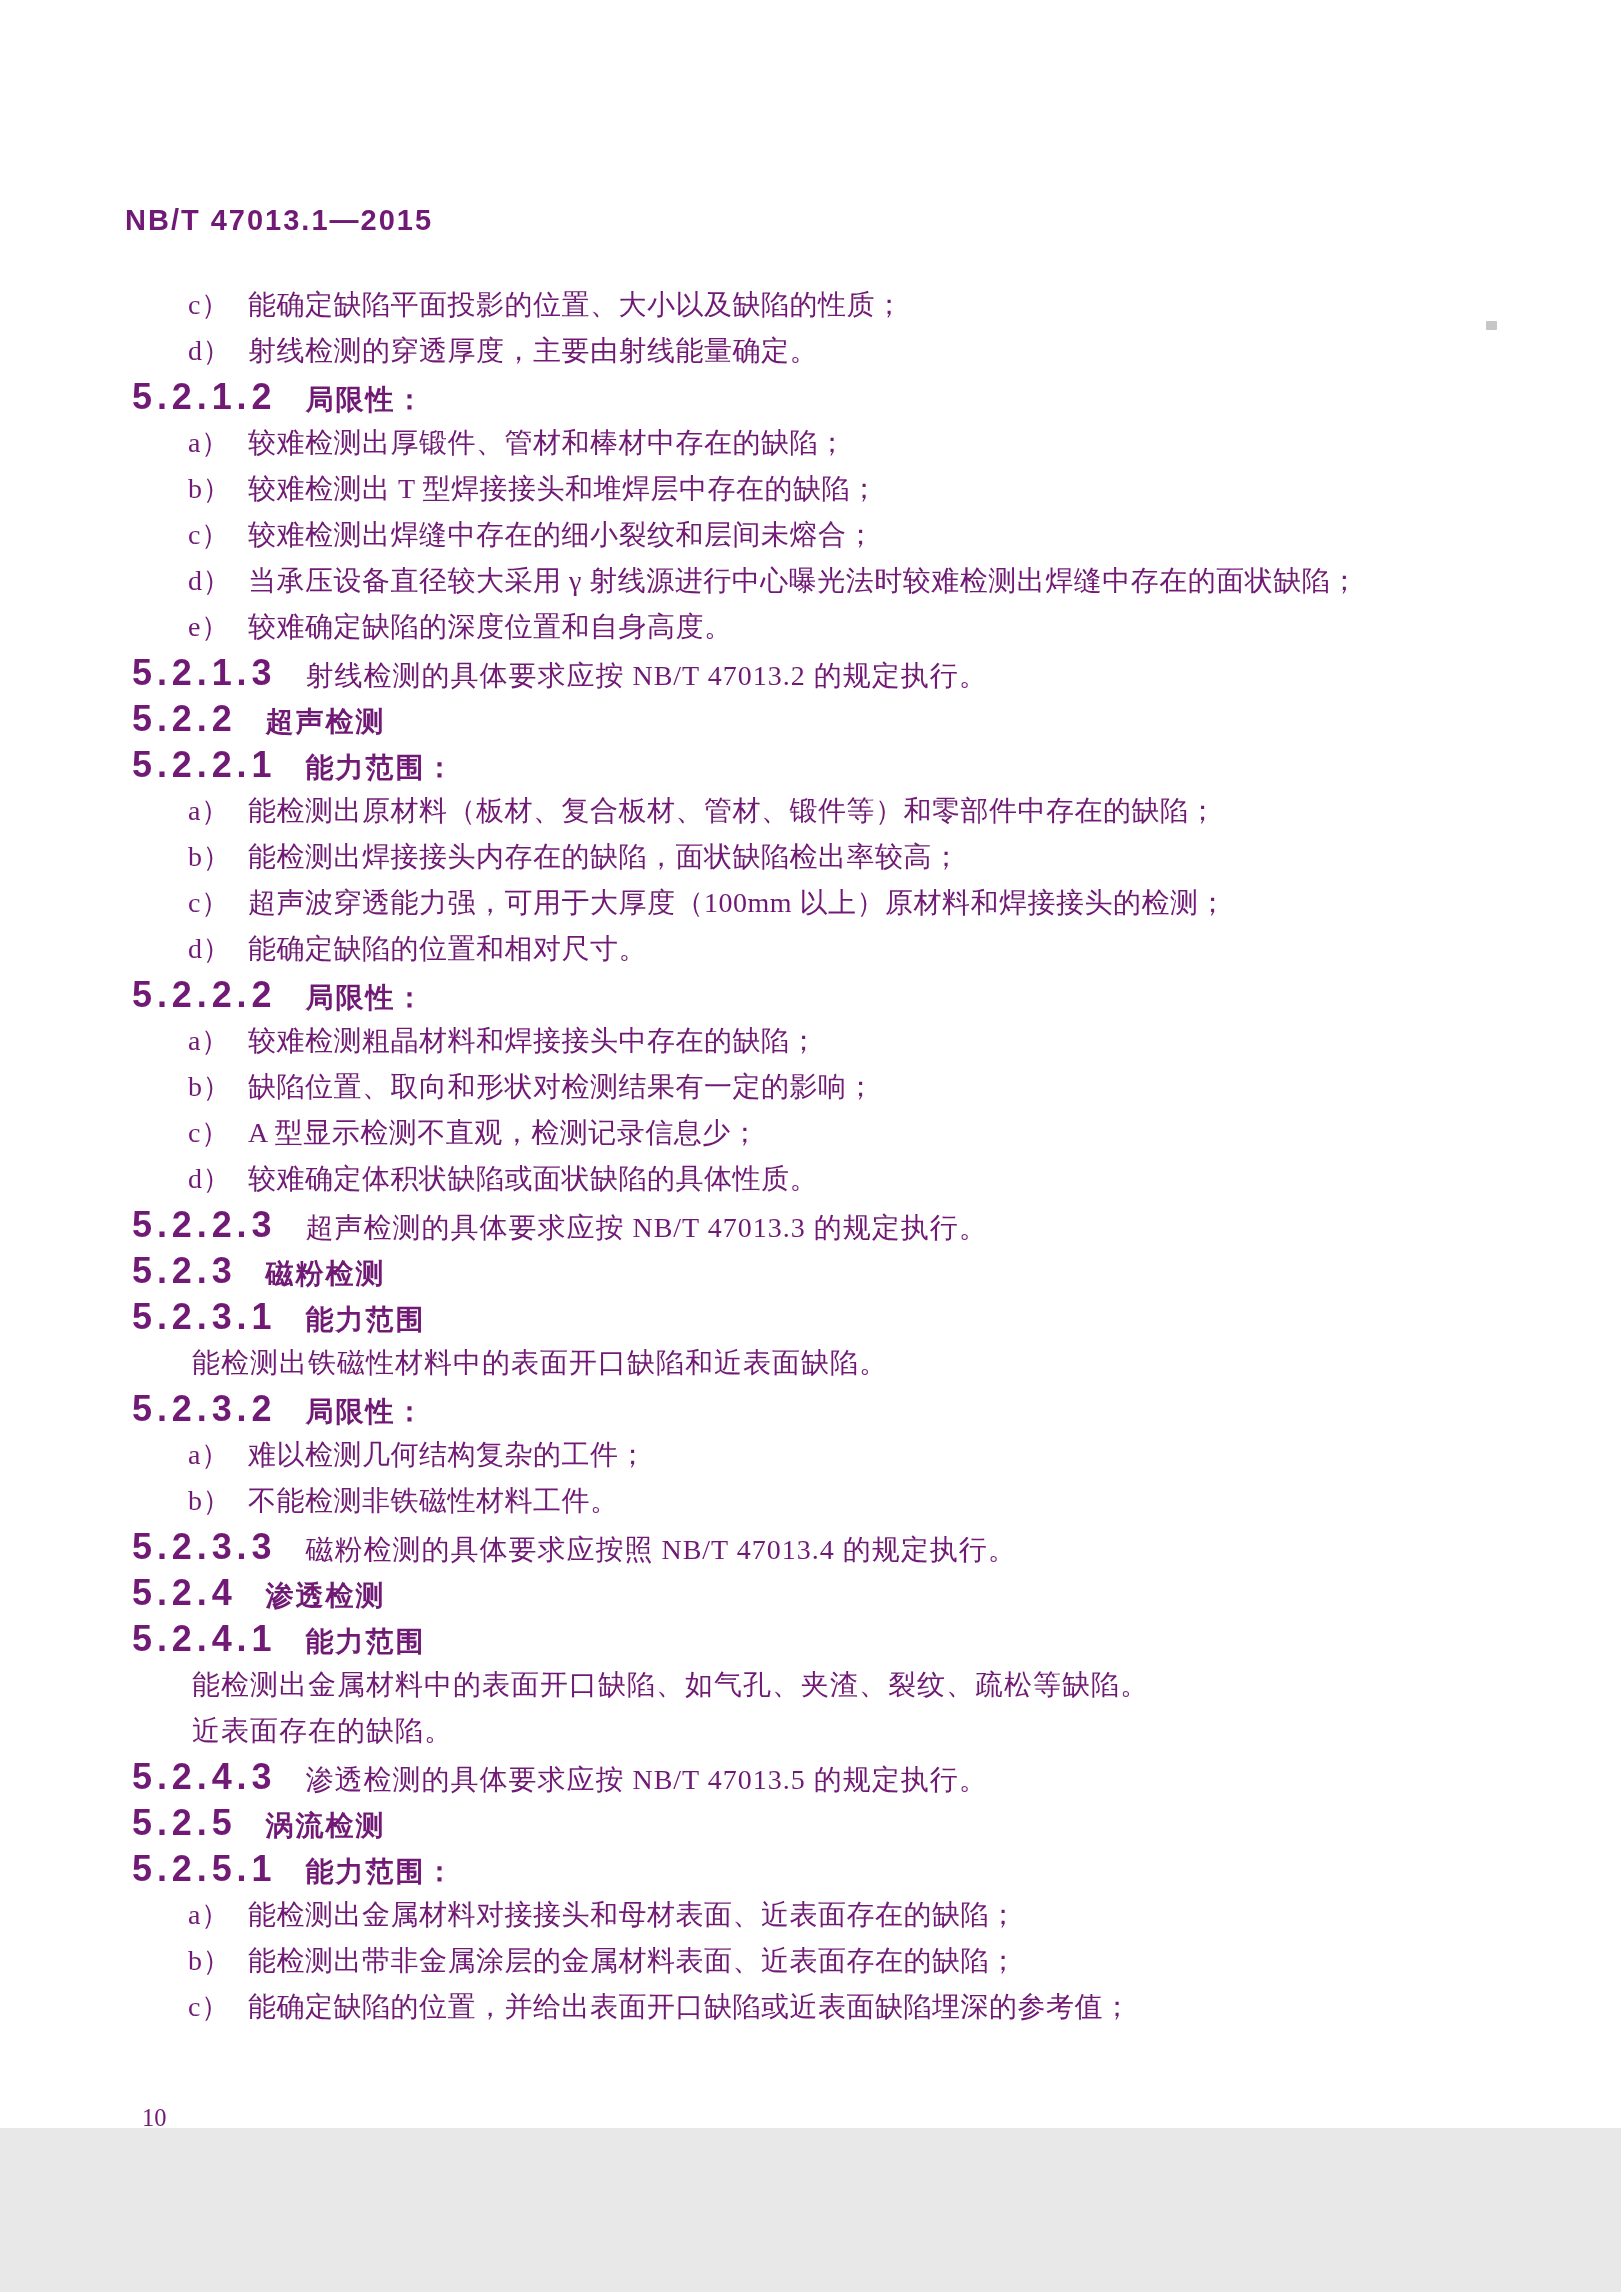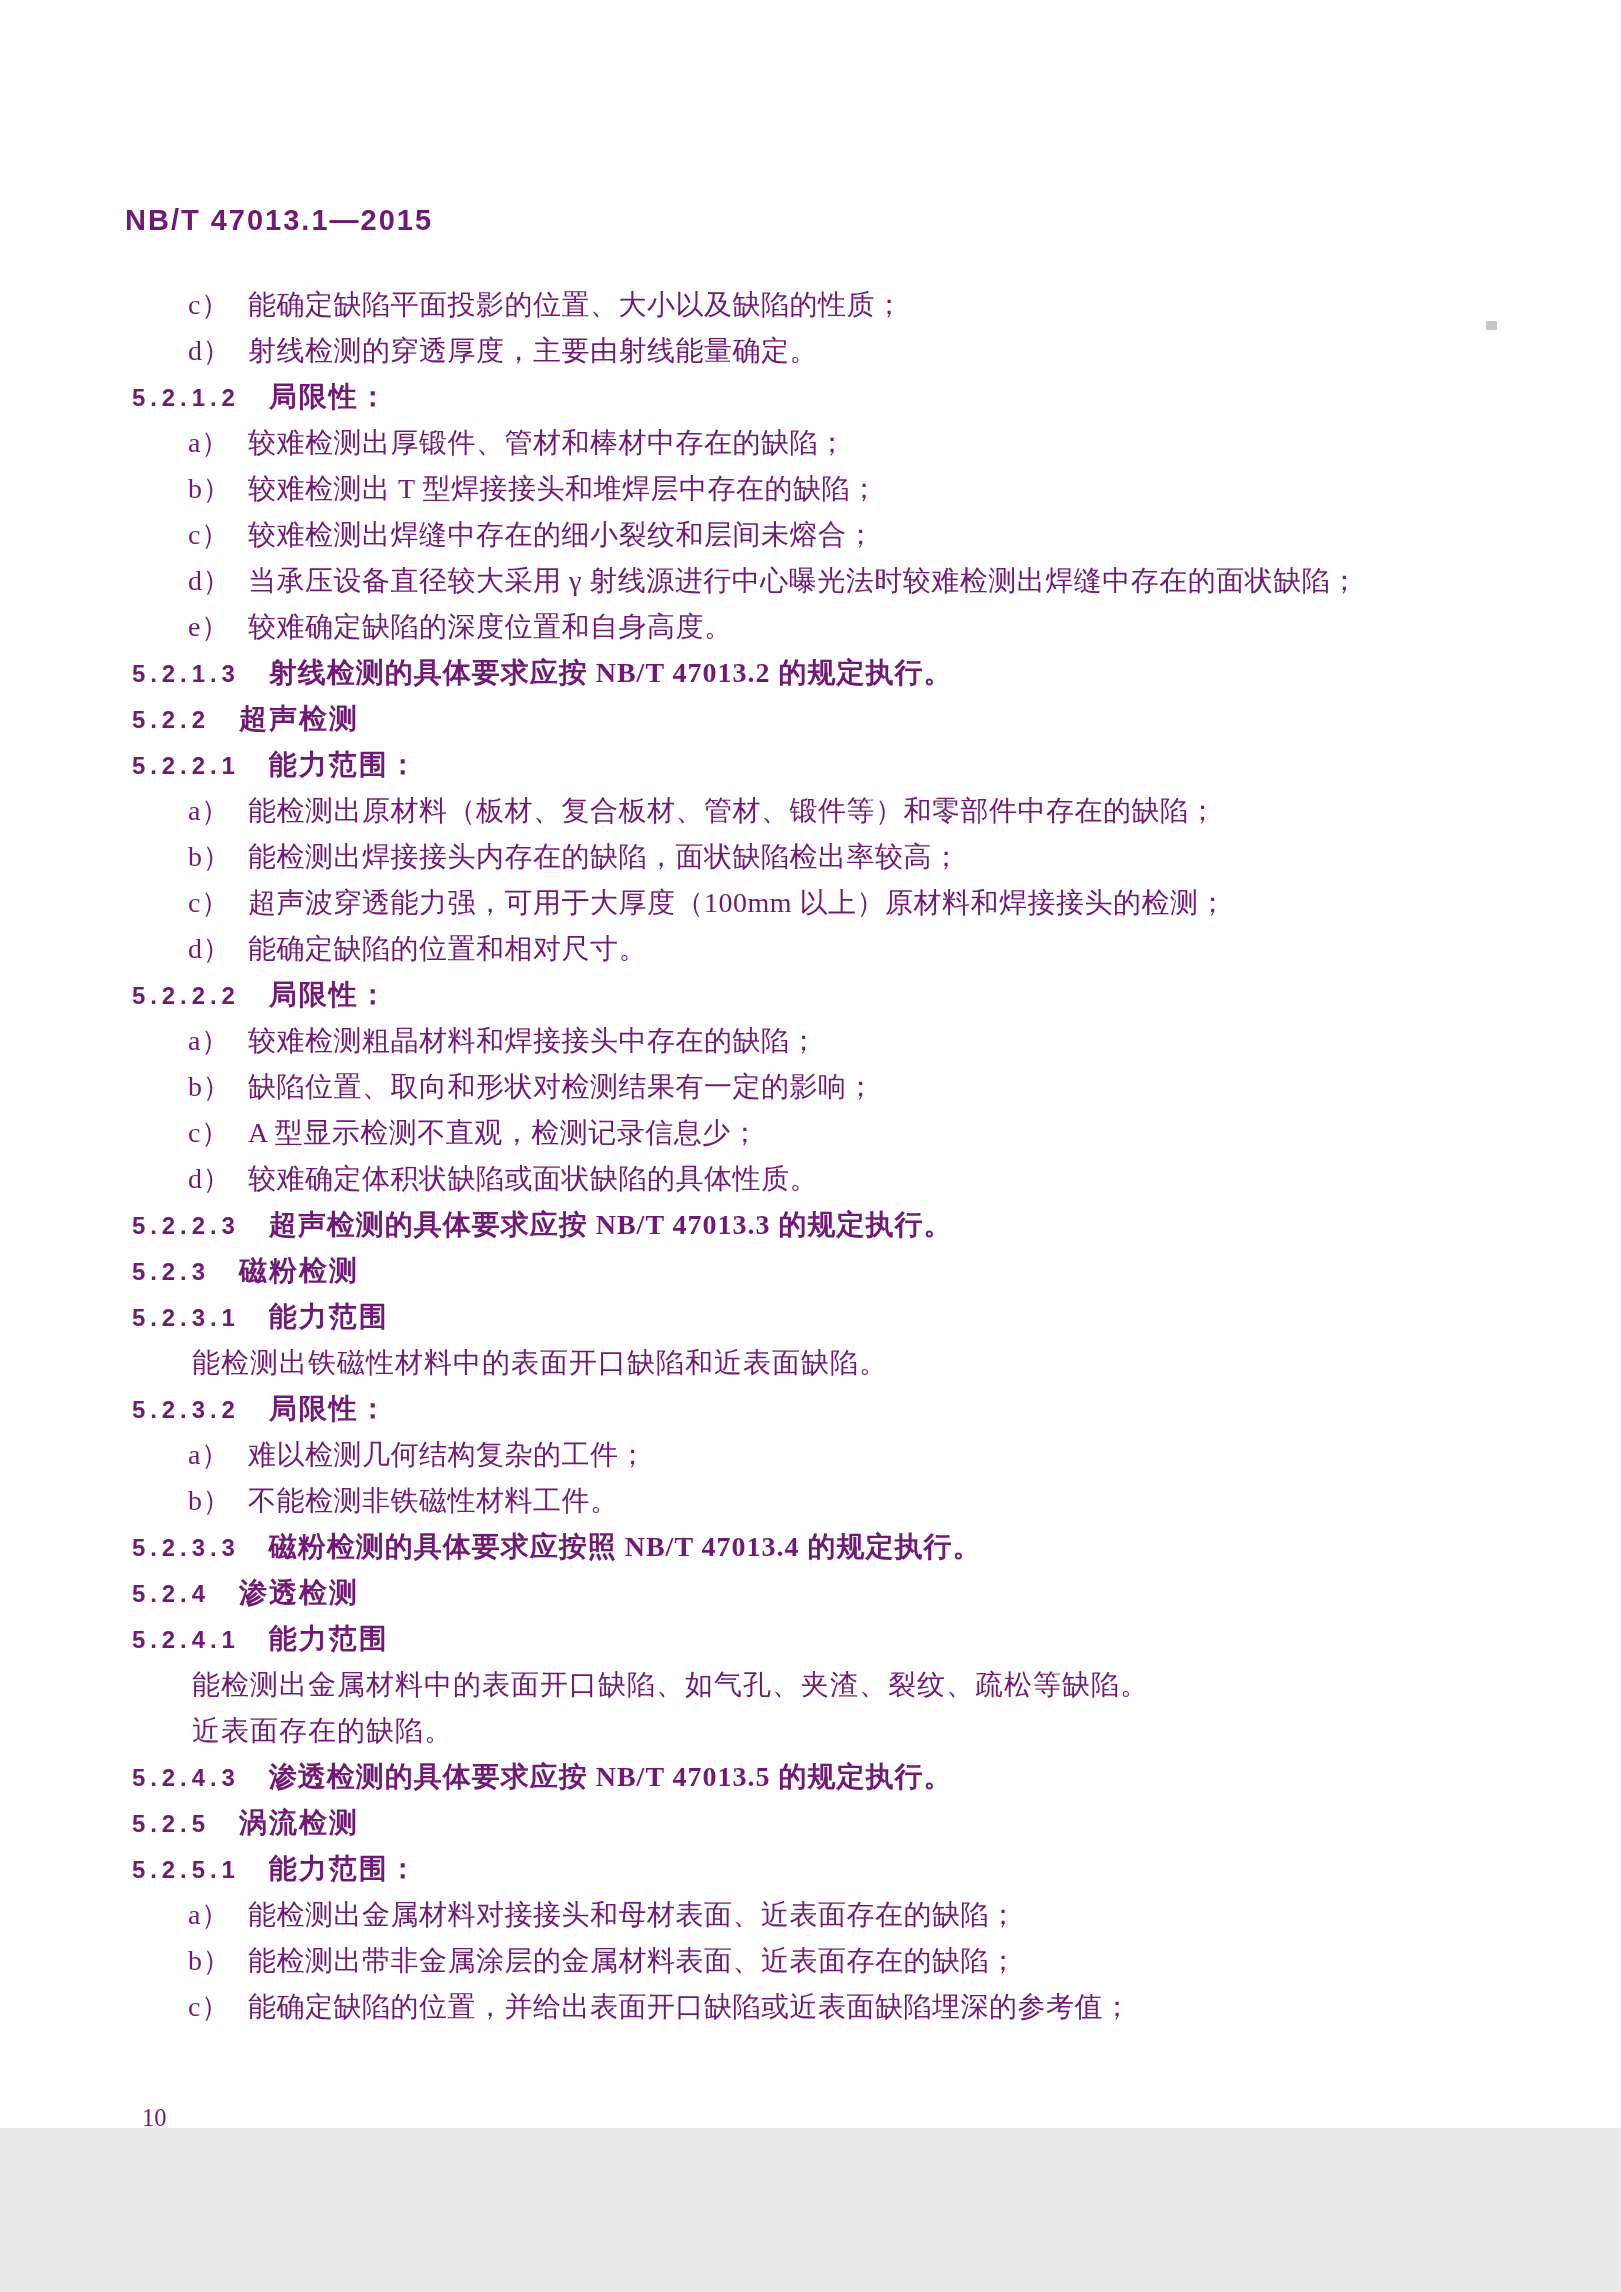--- a/index.html
+++ b/index.html
@@ -34,30 +34,30 @@
     line-height: 46px;
     font-size: 28px;
     white-space: nowrap;
     letter-spacing: 0.5px;
   }
   .line.heading, .line.clause { padding-left: 132px; }
   .sec-num {
     display: inline-block;
     font-family: "Liberation Sans", "DejaVu Sans", sans-serif;
     font-weight: 700;
-    font-size: 24px;
+    font-size: 36px;
     letter-spacing: 4.9px;
     margin-right: 29px;
   }
   .line.heading .sec-title {
     font-weight: 700;
     letter-spacing: 2px;
   }
   .line.clause .sec-title {
-    font-weight: 700;
+    font-weight: 400;
     letter-spacing: 1px;
   }
   .line.item { padding-left: 188px; }
   .marker {
     display: inline-block;
     min-width: 60px;
   }
   .line.para { padding-left: 192px; letter-spacing: 1px; }
   .page-number {
     position: absolute;

